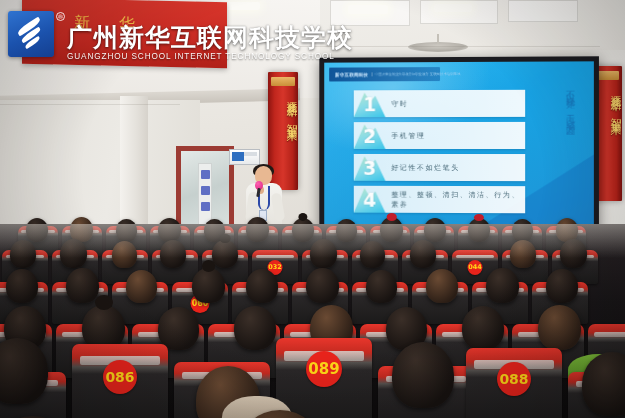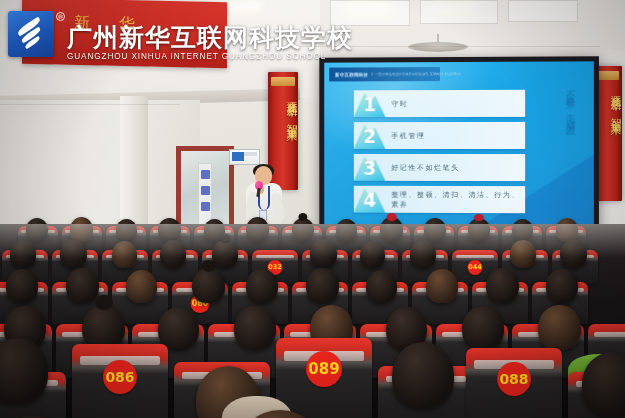--- a/index.html
+++ b/index.html
@@ -595,17 +595,17 @@
 
   <div class="watermark">
     <div class="wm-logo">
       <div class="sw s1"></div>
       <div class="sw s2"></div>
       <div class="sw s3"></div>
     </div>
     <div class="wm-reg">®</div>
     <div class="wm-text">
       <div class="wm-cn">广州新华互联网科技学校</div>
-      <div class="wm-en">GUANGZHOU XINHUA INTERNET GUANGZHOU SCHOOL</div>
+      <div class="wm-en">GUANGZHOU SCHOOL INTERNET TECHNOLOGY SCHOOL</div>
     </div>
   </div>
 
 </div>
 
 </body></html>

